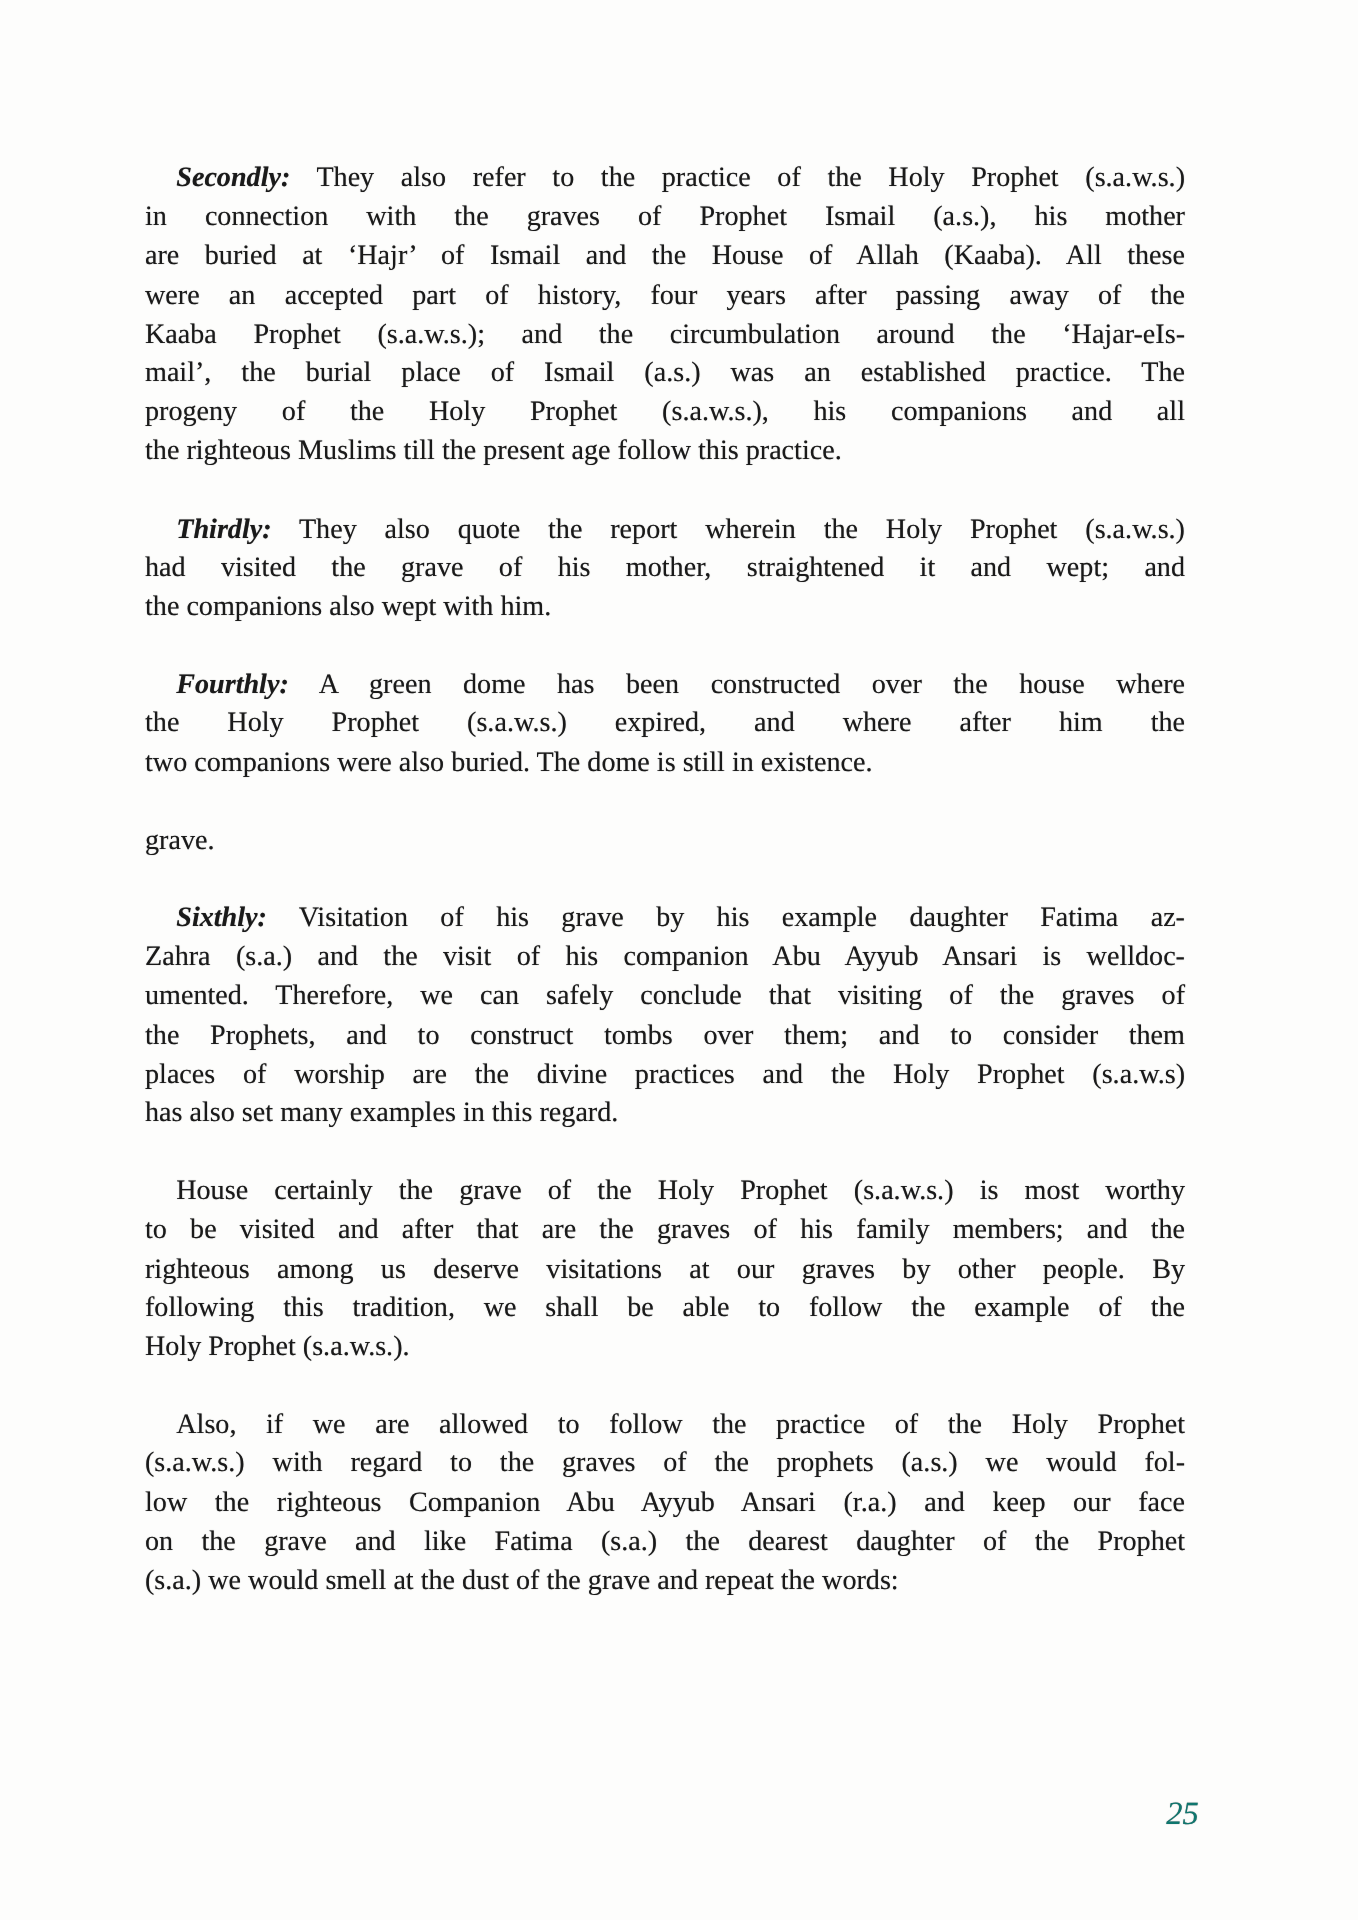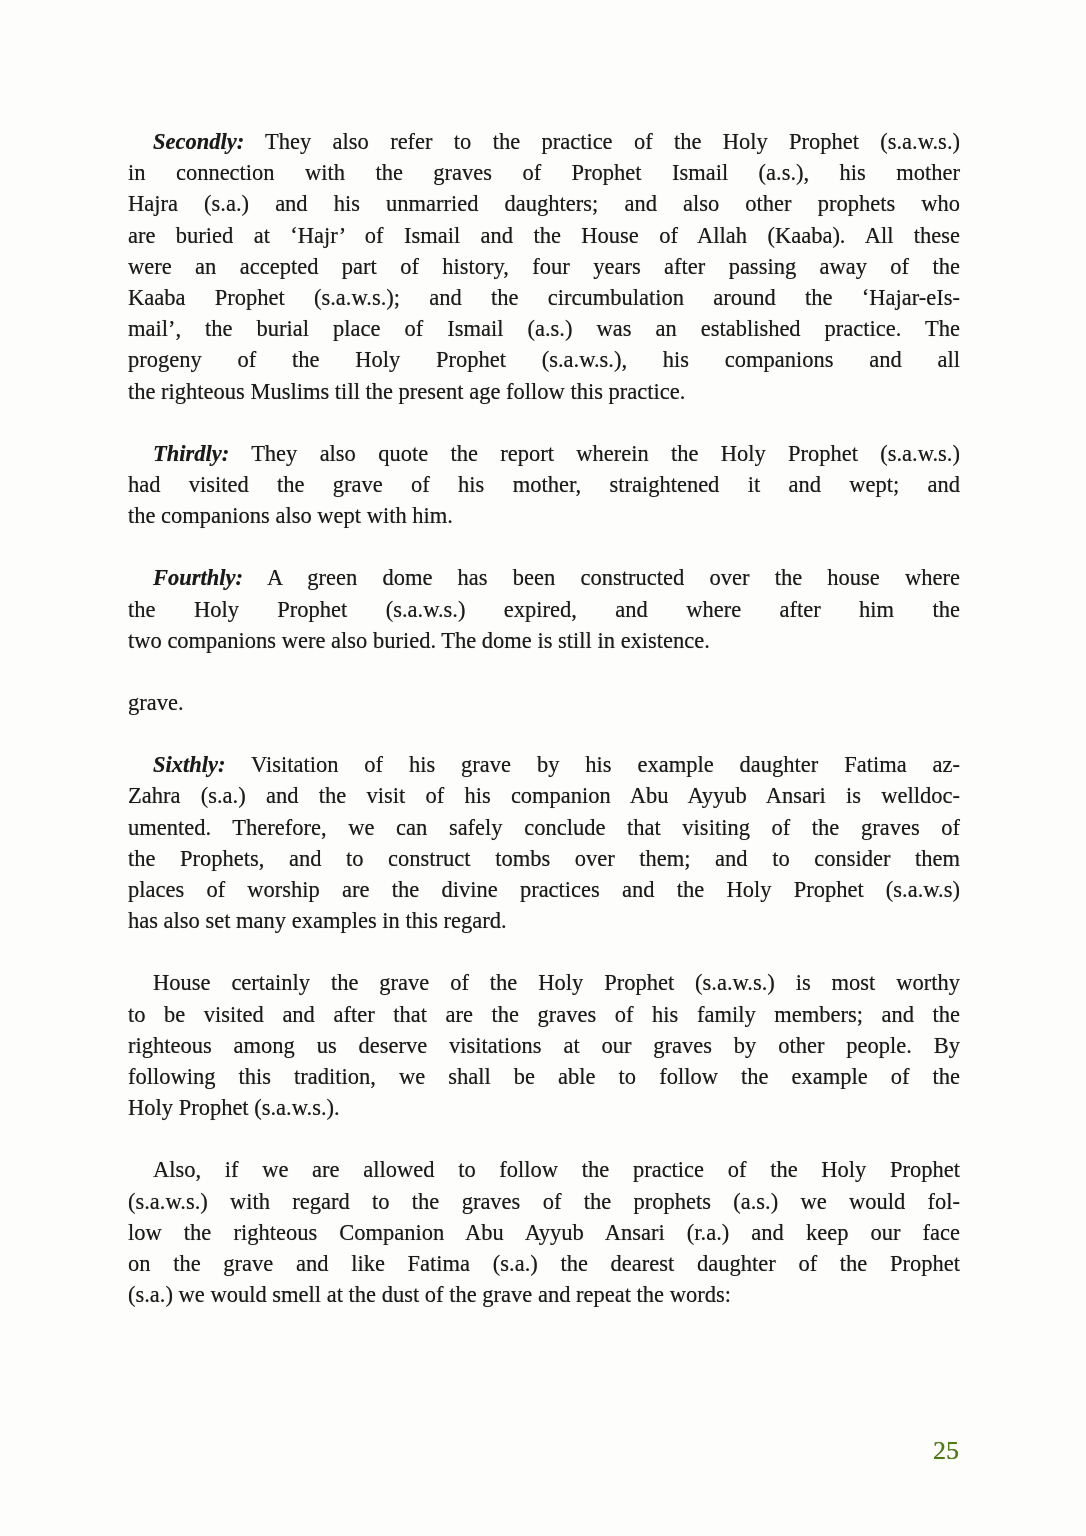--- a/index.html
+++ b/index.html
@@ -14,21 +14,21 @@
     position: relative;
     width: 1086px;
     height: 1536px;
     background: #fdfdfc;
     font-family: "Liberation Serif", "DejaVu Serif", serif;
     color: #1a1a1a;
   }
   .text-block {
     position: absolute;
     top: 126px;
-    left: 128px;
+    left: 116px;
     width: 832px;
     font-size: 22.5px;
     line-height: 31.2px;
     text-shadow: 0 0 0.7px rgba(20,20,20,0.55);
   }
   .paragraph {
     margin: 0 0 31px 0;
   }
   .line {
     text-align: justify;
@@ -43,33 +43,33 @@
   }
   .lead {
     font-weight: bold;
     font-style: italic;
   }
   .page-number {
     position: absolute;
     top: 1436px;
     right: 127px;
     font-size: 26px;
-    color: #4d7c0f;
+    font-style: italic;
+    color: #0f766e;
     text-shadow: 0 0 0.7px rgba(20,20,20,0.55);
   }
 </style>
 </head>
 <body>
 
 <div class="page">
   <div class="text-block">
       <div class="paragraph">
         <div class="line first"><span class="lead">Secondly:</span> <span>They also refer to the practice of the Holy Prophet (s.a.w.s.)</span></div>
         <div class="line">in connection with the graves of Prophet Ismail (a.s.), his mother</div>
-        <div class="line">Hajra (s.a.) and his unmarried daughters; and also other prophets who</div>
         <div class="line">are buried at ‘Hajr’ of Ismail and the House of Allah (Kaaba). All these</div>
         <div class="line">were an accepted part of history, four years after passing away of the</div>
         <div class="line">Kaaba Prophet (s.a.w.s.); and the circumbulation around the ‘Hajar-eIs-</div>
         <div class="line">mail’, the burial place of Ismail (a.s.) was an established practice. The</div>
         <div class="line">progeny of the Holy Prophet (s.a.w.s.), his companions and all</div>
         <div class="line last">the righteous Muslims till the present age follow this practice.</div>
       </div>
       <div class="paragraph">
         <div class="line first"><span class="lead">Thirdly:</span> <span>They also quote the report wherein the Holy Prophet (s.a.w.s.)</span></div>
         <div class="line">had visited the grave of his mother, straightened it and wept; and</div>

